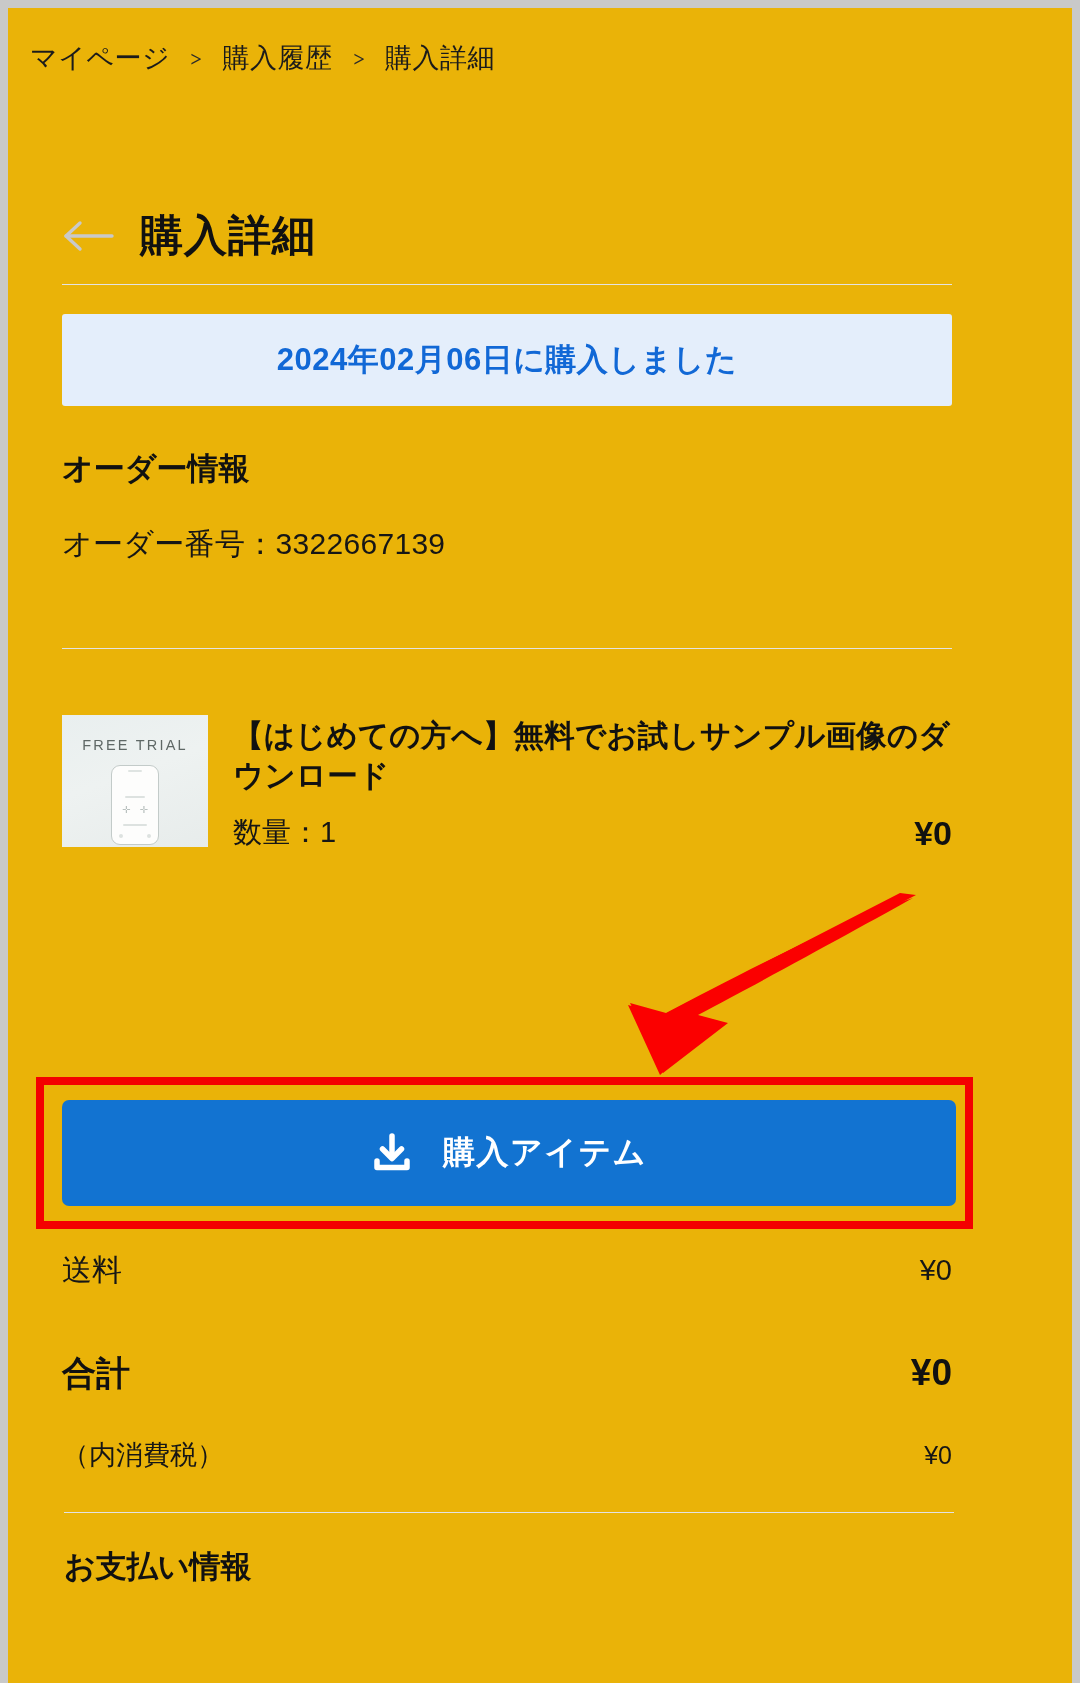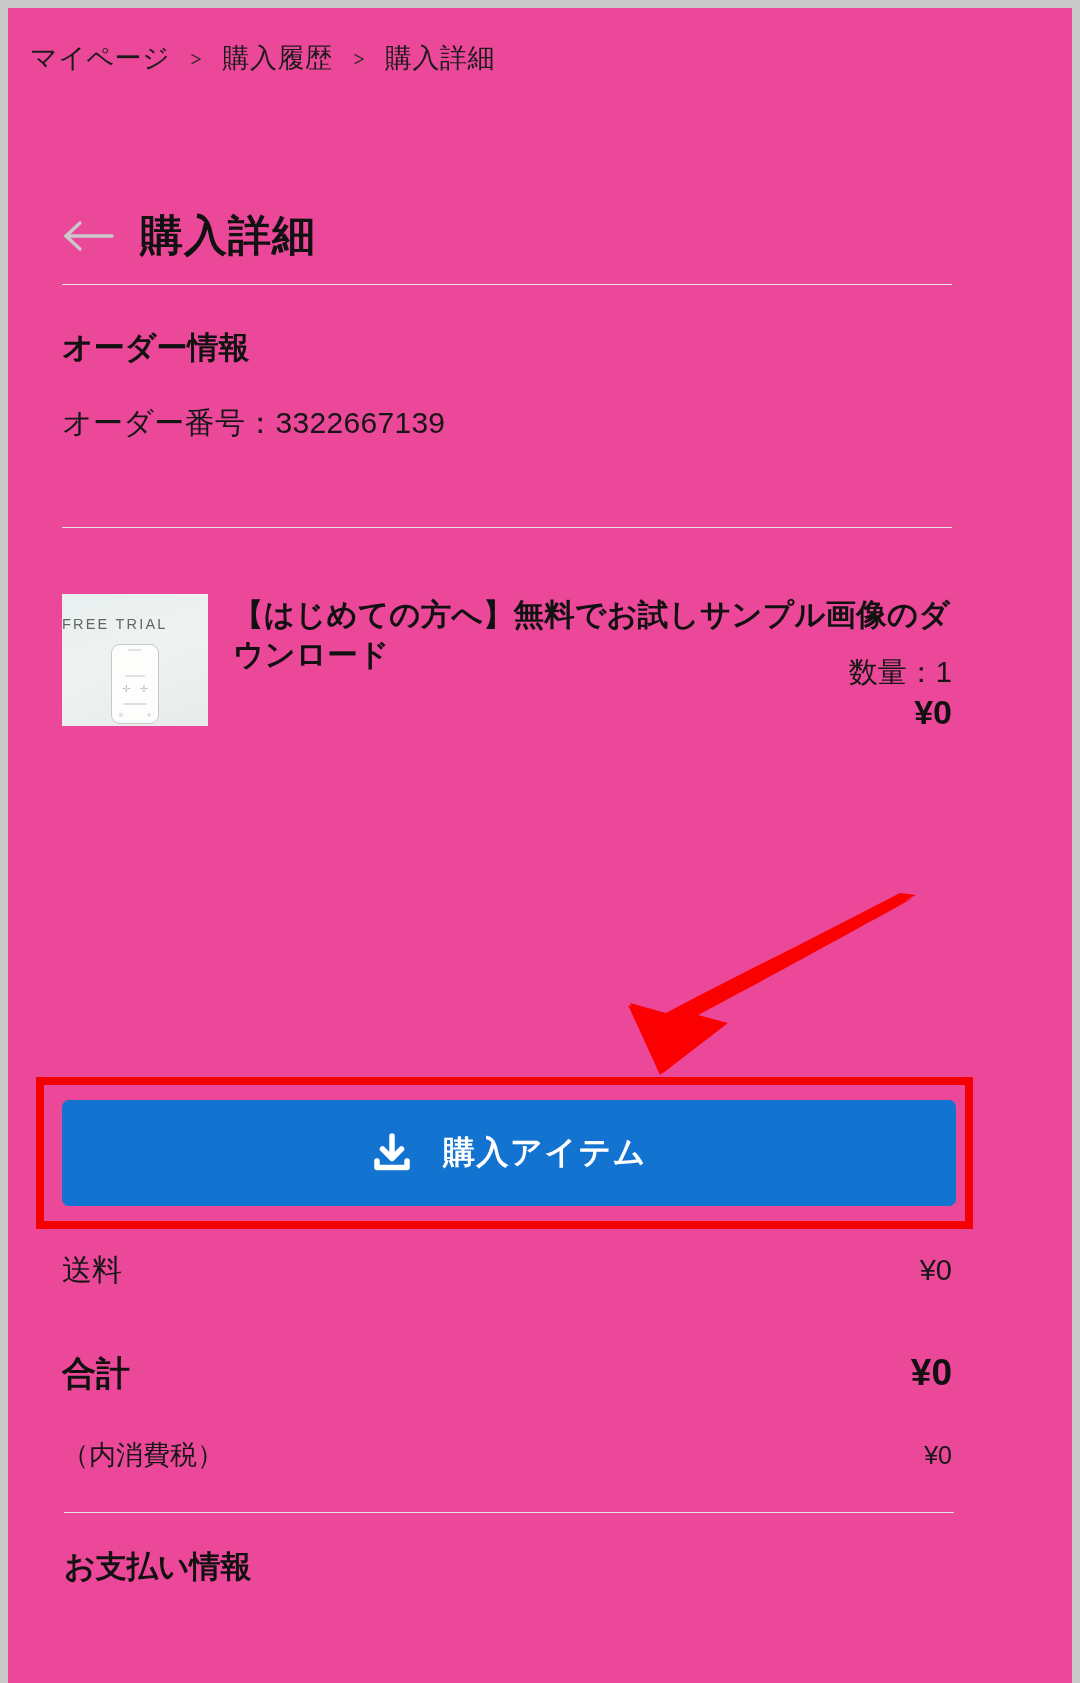--- a/index.html
+++ b/index.html
@@ -13,21 +13,21 @@
     font-family: "Liberation Sans", "DejaVu Sans", sans-serif;
     overflow: hidden;
     position: relative;
   }
   #page {
     position: absolute;
     left: 8px;
     top: 8px;
     width: 1064px;
     height: 1675px;
-    background: #ec4899;
+    background: #eab308;
     overflow: hidden;
   }
 
   
   .breadcrumb {
     position: absolute;
     left: 22px;
     top: 32px;
     font-size: 27px;
     color: #1b1b1b;
@@ -126,21 +126,21 @@
     flex: 0 0 auto;
     background: linear-gradient(160deg, #e9efef 0%, #eef2f1 45%, #e7eceb 100%);
     position: relative;
     overflow: hidden;
   }
   .thumb .ft-label {
     position: absolute;
     top: 22px;
     left: 0;
     right: 0;
-    text-align: left;
+    text-align: center;
     font-size: 14.5px;
     letter-spacing: 2.2px;
     color: #5f6866;
     font-family: "Liberation Sans", sans-serif;
   }
   .thumb .phone {
     position: absolute;
     left: 50%;
     transform: translateX(-50%);
     top: 50px;
@@ -210,21 +210,20 @@
     letter-spacing: 0.2px;
   }
   .item-meta-row {
     position: absolute;
     left: 25px;
     right: 0;
     bottom: -6px;
     display: flex;
     justify-content: space-between;
     align-items: flex-end;
-    flex-direction: column;
   }
   .item-qty {
     font-size: 29px;
     color: #161616;
   }
   .item-price {
     font-size: 34px;
     font-weight: bold;
     color: #111111;
   }
@@ -338,20 +337,23 @@
         <svg width="56" height="40" viewBox="0 0 56 40" fill="none" xmlns="http://www.w3.org/2000/svg">
           <path d="M4 20 H50" stroke="#c9c9c9" stroke-width="3.4" stroke-linecap="round"></path>
           <path d="M18 7 L4 20 L18 33" stroke="#c9c9c9" stroke-width="3.4" stroke-linecap="round" stroke-linejoin="round"></path>
         </svg>
       </span>
       <span class="page-title">購入詳細</span>
     </div>
 
     <div class="rule"></div>
 
+    <div class="purchase-banner">
+      <span class="txt">2024年02月06日に購入しました</span>
+    </div>
 
     <div style="height:42px"></div>
     <div class="section-heading">オーダー情報</div>
     <div style="height:34px"></div>
     <div class="kv-line">オーダー番号：3322667139</div>
     <div style="height:35px"></div>
 
     <div style="height:48px"></div>
     <div class="rule"></div>
     <div style="height:38px"></div>

